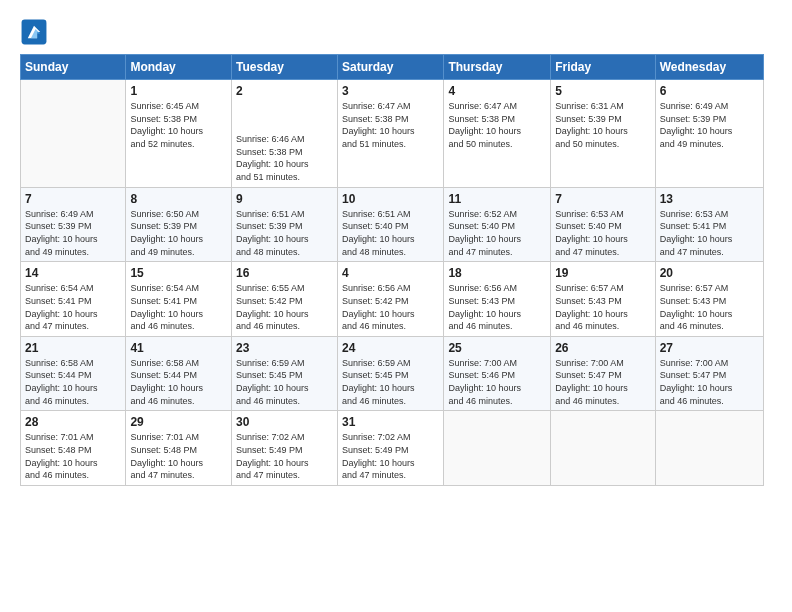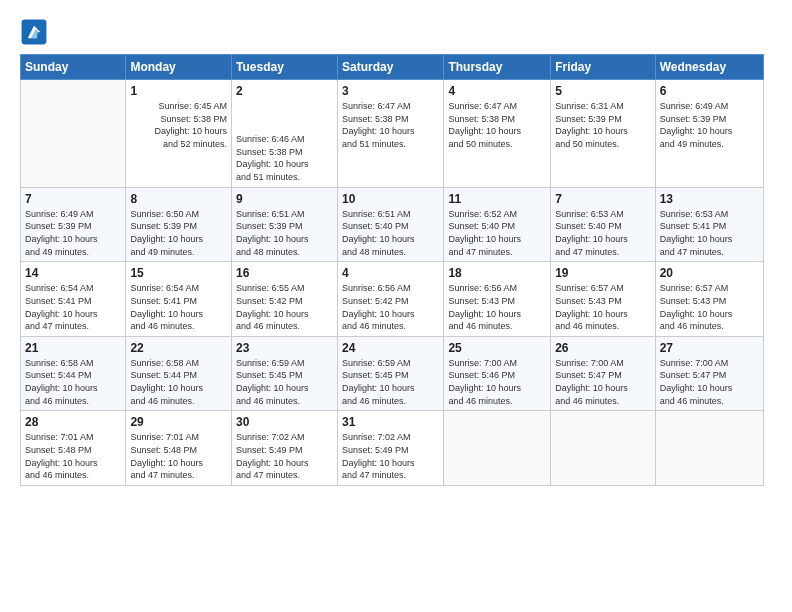--- a/index.html
+++ b/index.html
@@ -133,21 +133,21 @@
           <th>Thursday</th>
           <th>Friday</th>
           <th>Wednesday</th>
         </tr>
     </thead>
     <tbody id="calendar-body">
     <tr>
           <td class="empty"></td>
           <td>
             <span class="day-num">1</span>
-            <div class="day-info" style="white-space: pre-line; text-align: right;">Sunrise: 6:45 AM
+            <div class="day-info" style="white-space: pre-line;">Sunrise: 6:45 AM
 Sunset: 5:38 PM
 Daylight: 10 hours
 and 52 minutes.</div>
           </td>
           <td>
             <span class="day-num">2</span>
             <div class="day-info" style="white-space: pre-line; margin-top: 34px;">Sunrise: 6:46 AM
 Sunset: 5:38 PM
 Daylight: 10 hours
 and 51 minutes.</div>
@@ -285,21 +285,21 @@
         </tr>
         <tr>
           <td>
             <span class="day-num">21</span>
             <div class="day-info" style="white-space: pre-line;">Sunrise: 6:58 AM
 Sunset: 5:44 PM
 Daylight: 10 hours
 and 46 minutes.</div>
           </td>
           <td>
-            <span class="day-num">22</span>
+            <span class="day-num">41</span>
             <div class="day-info" style="white-space: pre-line;">Sunrise: 6:58 AM
 Sunset: 5:44 PM
 Daylight: 10 hours
 and 46 minutes.</div>
           </td>
           <td>
             <span class="day-num">23</span>
             <div class="day-info" style="white-space: pre-line;">Sunrise: 6:59 AM
 Sunset: 5:45 PM
 Daylight: 10 hours

